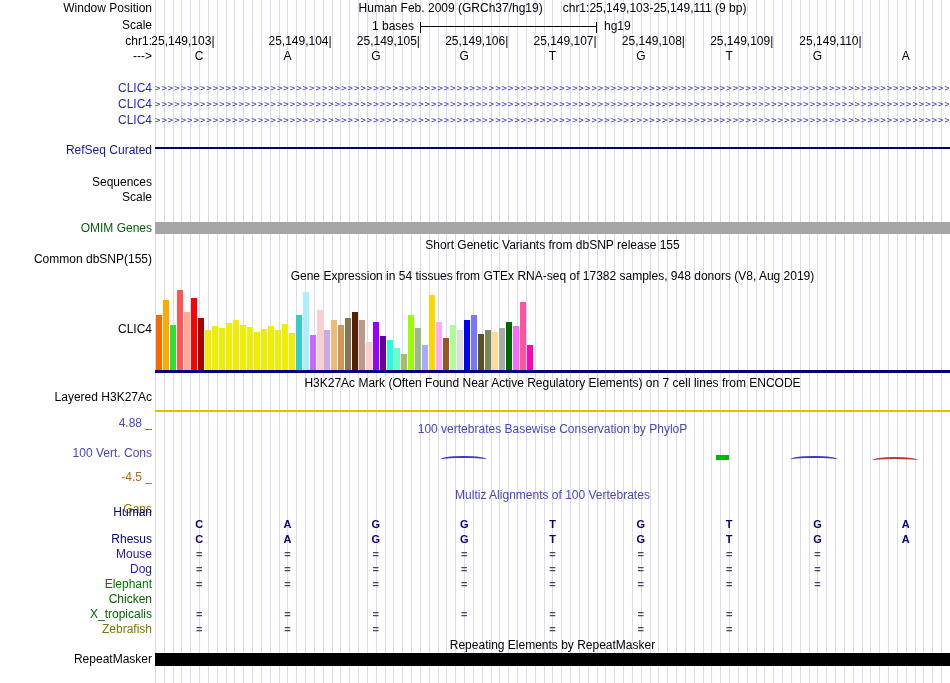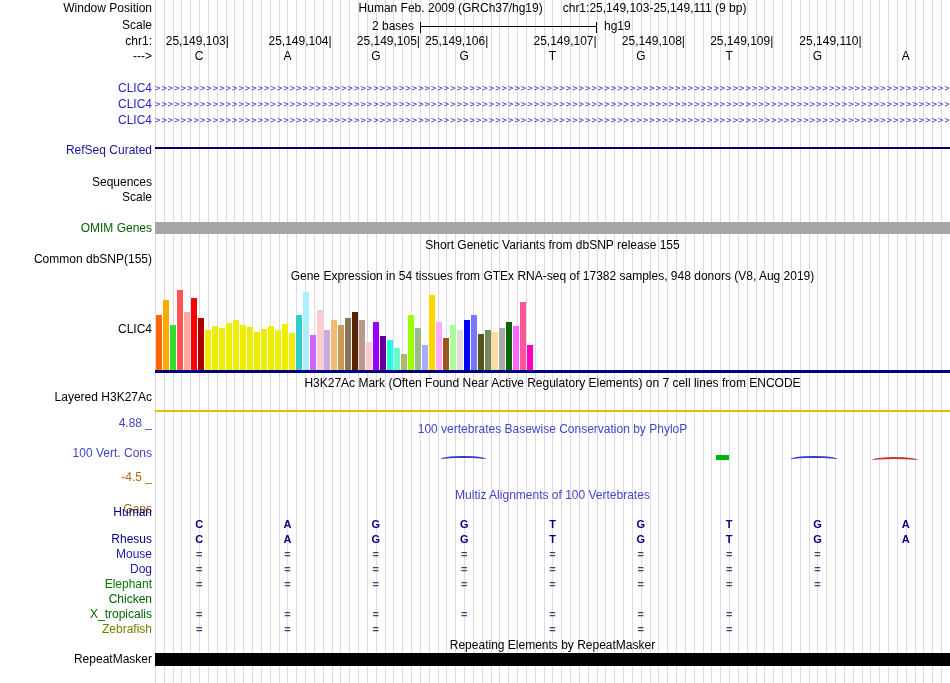--- a/index.html
+++ b/index.html
@@ -30,30 +30,30 @@
 
 <div id="page">
   <div class="grid"></div>
 
   <div class="left-label" style="top:2px">Window Position</div>
   <div class="ctitle" style="top:2px">
     <span>Human Feb. 2009 (GRCh37/hg19)</span><span style="margin-left:20px">chr1:25,149,103-25,149,111 (9 bp)</span>
   </div>
 
   <div class="left-label" style="top:19px">Scale</div>
-  <div style="position:absolute;left:254px;top:19px;width:160px;text-align:right">2 bases</div>
+  <div style="position:absolute;left:254px;top:19px;width:160px;text-align:right">1 bases</div>
   <div class="scale-line" style="left:420px;top:26px;width:177px"></div>
   <div style="position:absolute;left:604px;top:19px">hg19</div>
 
   <div class="left-label" style="top:35px">chr1:</div>
   <div id="ruler-row">
-      <div class="pos-label" style="left: 151.333px; top: 35px; width: 92px; text-align: center;">25,149,103|</div>
+      <div class="pos-label" style="left: 151.333px; top: 35px; width: 92px; text-align: left;">25,149,103|</div>
       <div class="pos-label" style="left: 239.667px; top: 35px; width: 92px; text-align: right;">25,149,104|</div>
       <div class="pos-label" style="left: 328px; top: 35px; width: 92px; text-align: right;">25,149,105|</div>
-      <div class="pos-label" style="left: 416.333px; top: 35px; width: 72px; text-align: right;">25,149,106|</div>
+      <div class="pos-label" style="left: 416.333px; top: 35px; width: 92px; text-align: right;">25,149,106|</div>
       <div class="pos-label" style="left: 504.667px; top: 35px; width: 92px; text-align: right;">25,149,107|</div>
       <div class="pos-label" style="left: 593px; top: 35px; width: 92px; text-align: right;">25,149,108|</div>
       <div class="pos-label" style="left: 681.333px; top: 35px; width: 92px; text-align: right;">25,149,109|</div>
       <div class="pos-label" style="left: 769.667px; top: 35px; width: 92px; text-align: right;">25,149,110|</div>
     </div>
 
   <div class="left-label" style="top:50px">---&gt;</div>
   <div id="bases-row">
       <div class="base" style="left: 189.167px; top: 50px;">C</div>
       <div class="base" style="left: 277.5px; top: 50px;">A</div>

